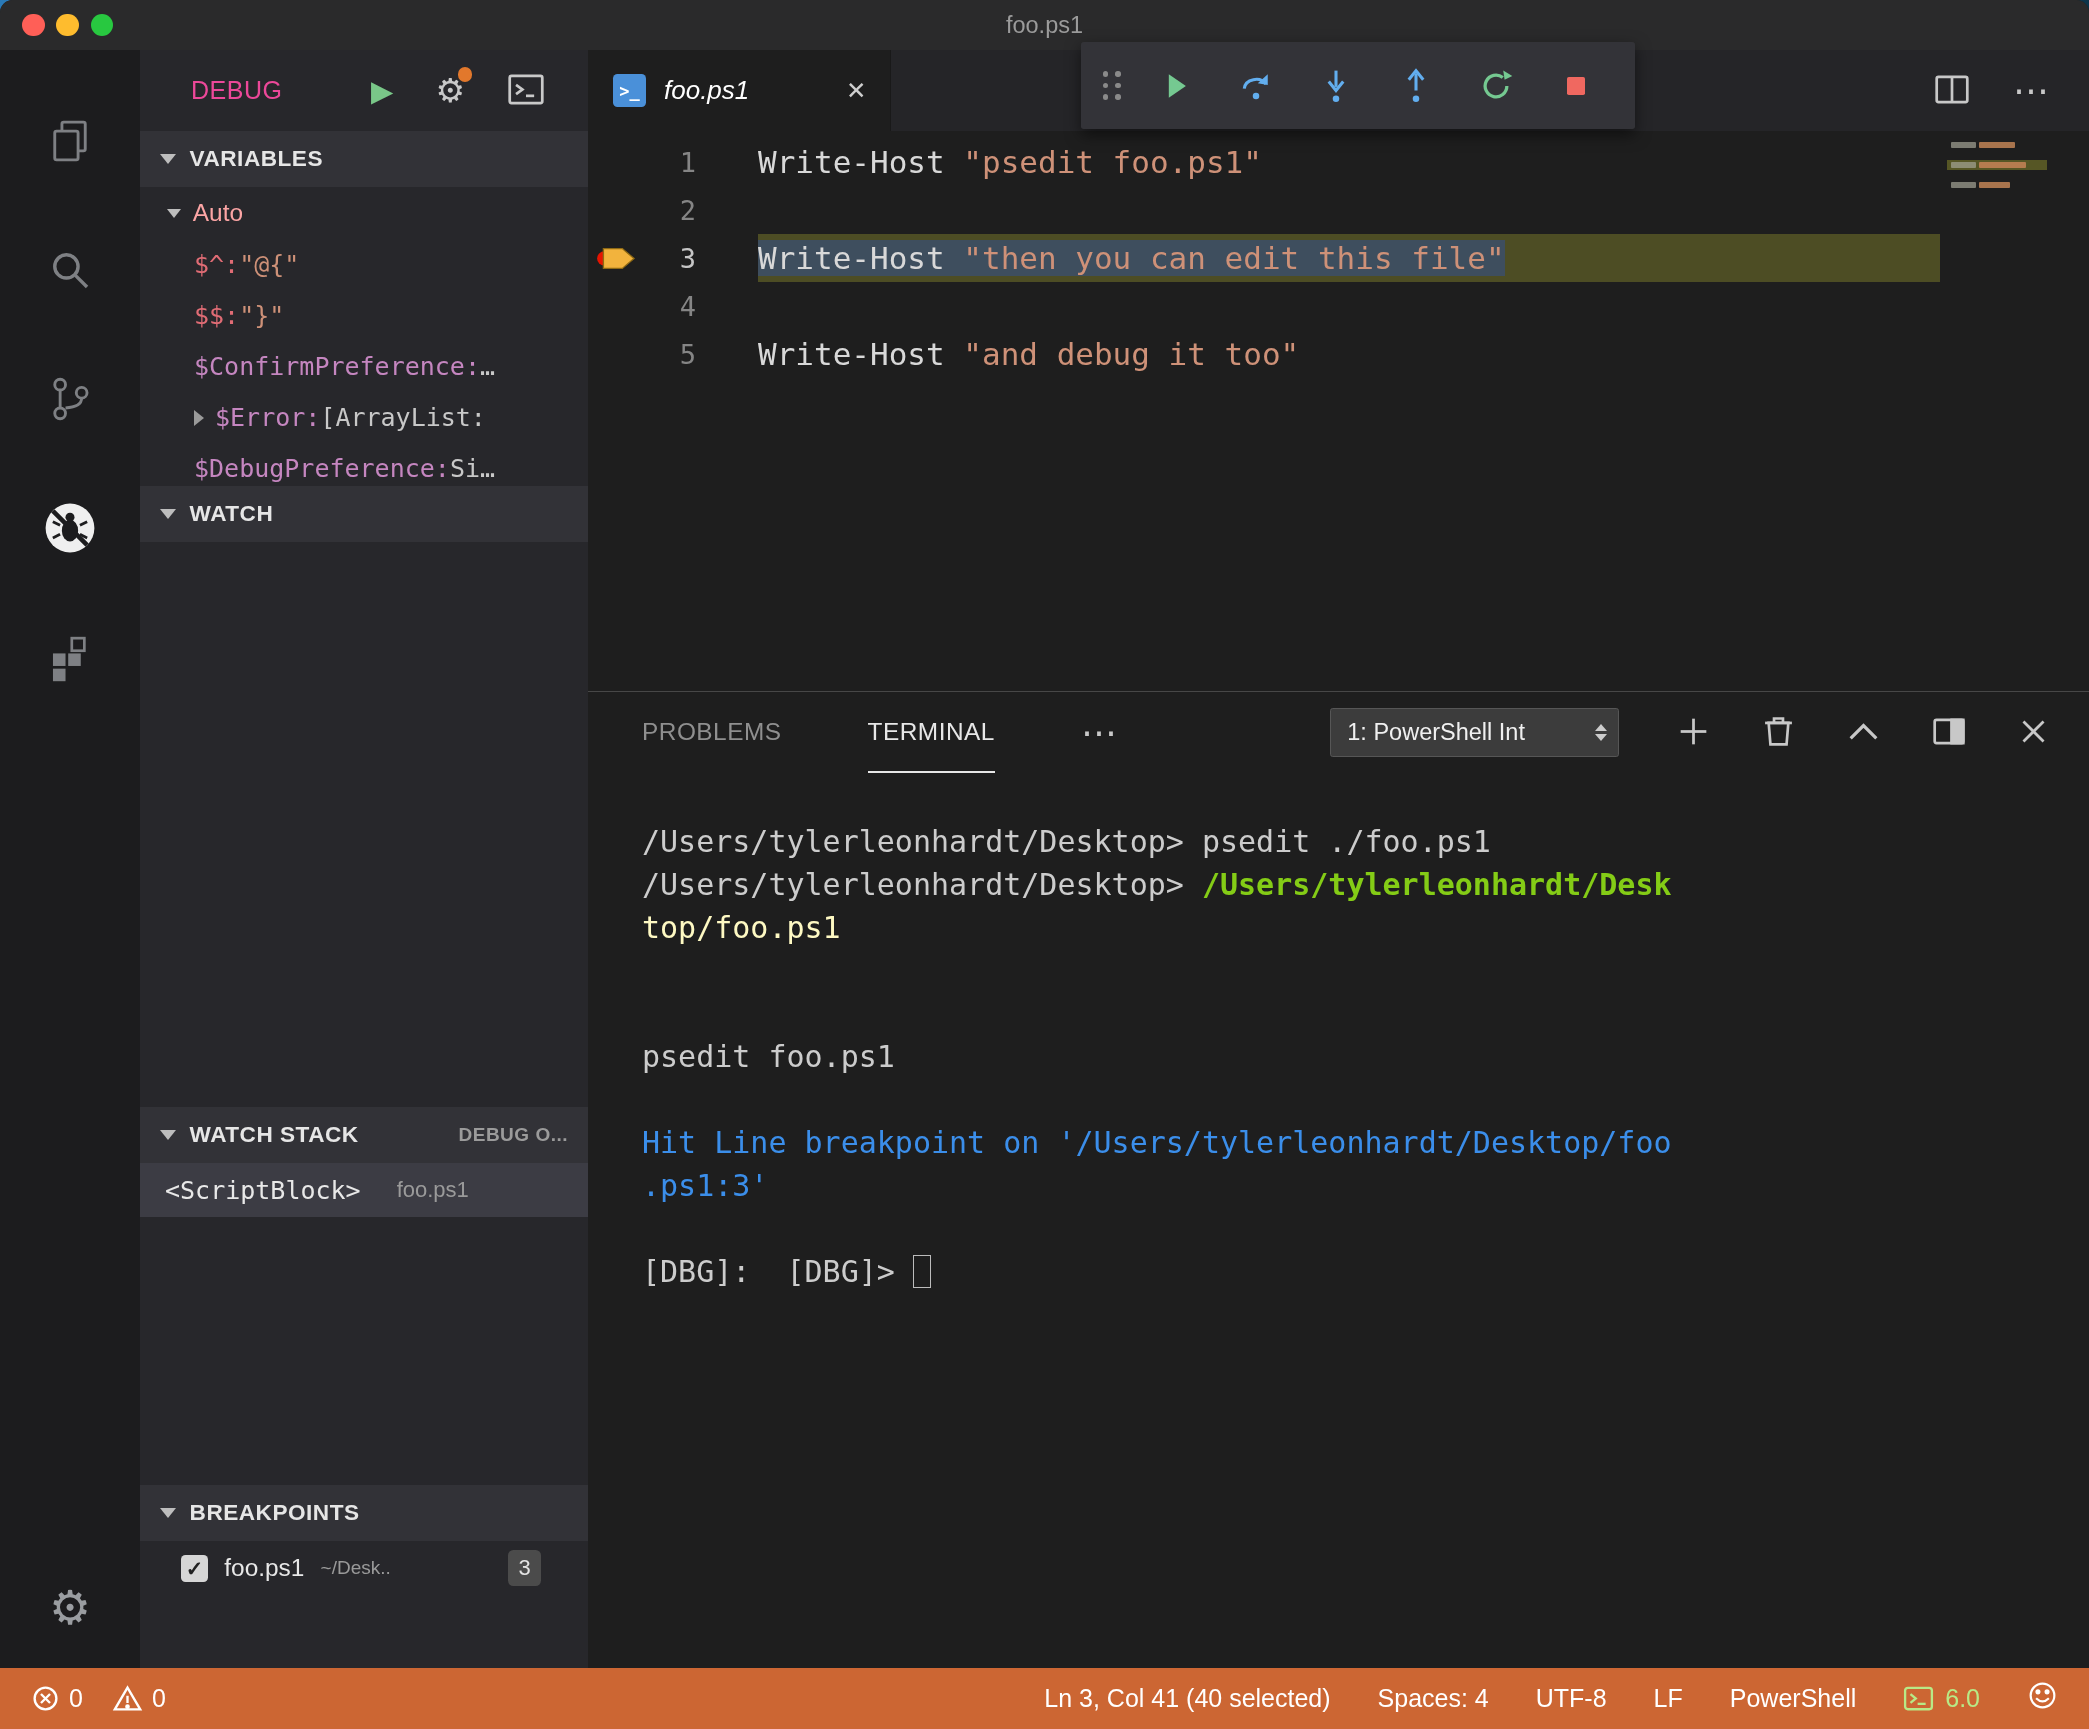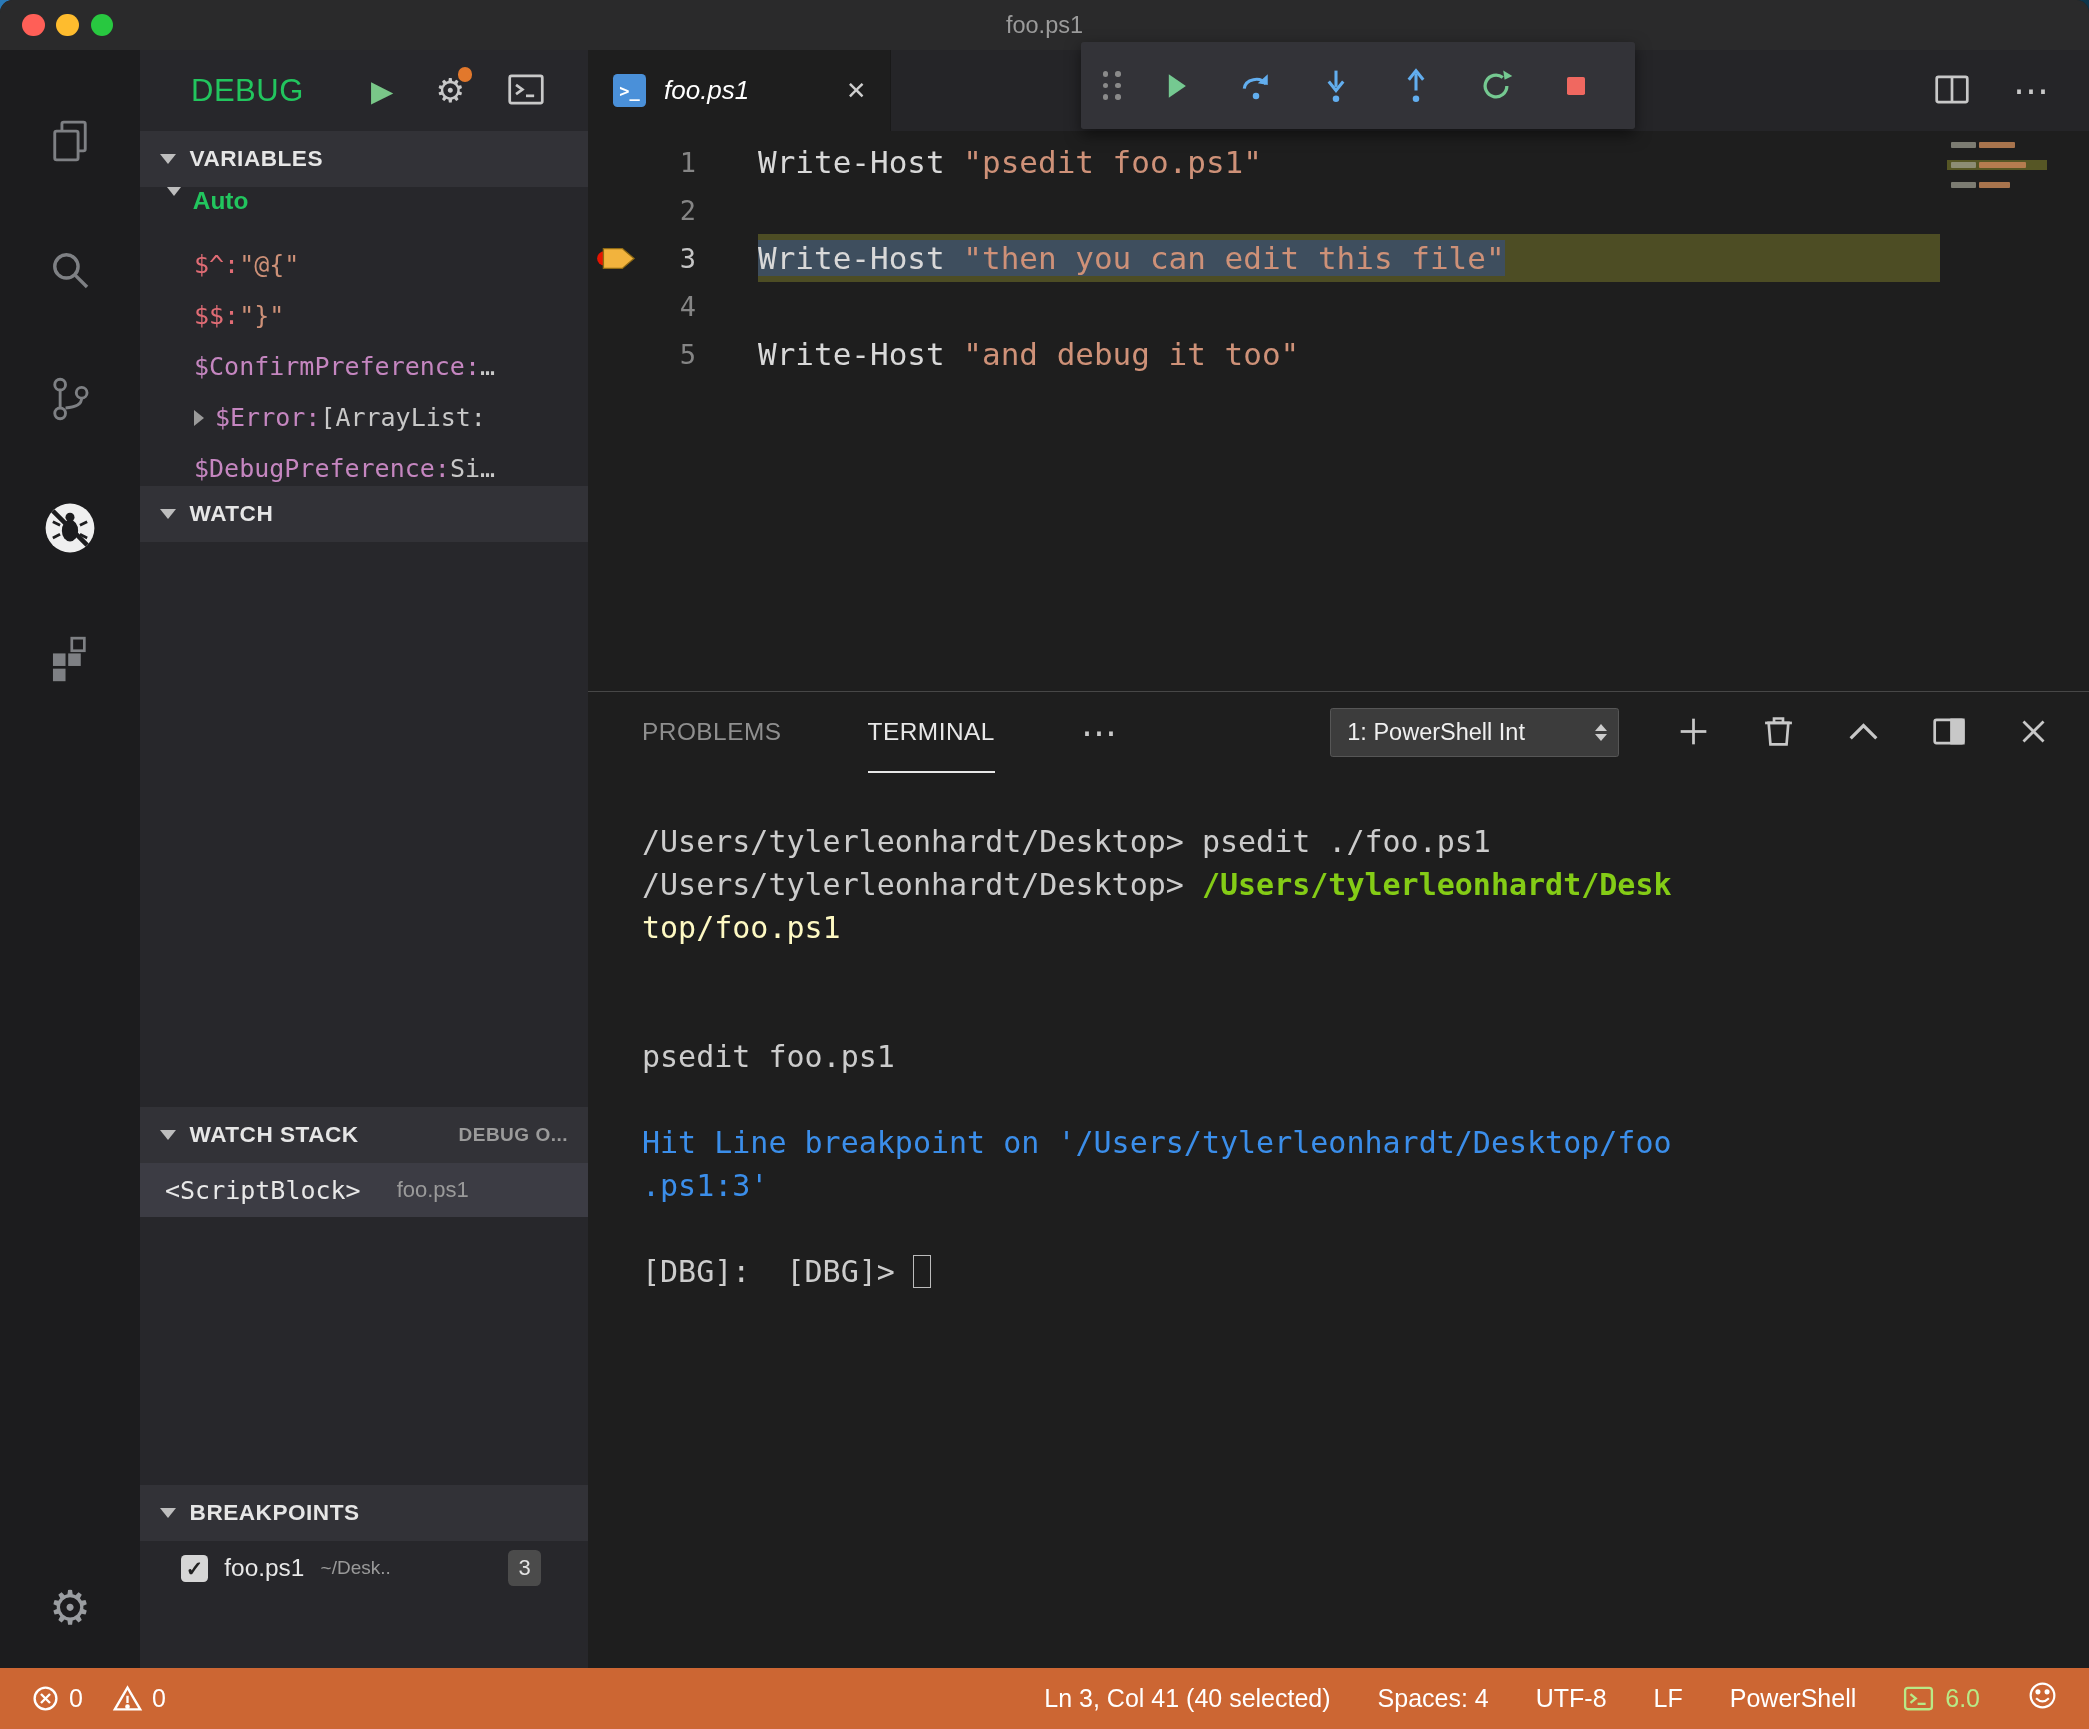--- a/index.html
+++ b/index.html
@@ -26,38 +26,38 @@
   .ab-item { width:90px; height:98px; display:flex; align-items:center; justify-content:center;
              margin-bottom:31px; opacity:.78; }
   .ab-item.active { opacity:1; }
   .ab-gear { position:absolute; bottom:33px; left:0; width:140px; text-align:center;
              font-size:47px; color:#9a9da1; }
 
   
   .sidebar { flex:0 0 448px; background:#27272b; display:flex; flex-direction:column;
              color:#cccccc; min-height:0; overflow:hidden; }
   .debug-titlebar { flex:0 0 81px; display:flex; align-items:center; padding:0 43px 0 51px; }
-  .debug-title { font-size:31px; color:#22c55e; letter-spacing:0.5px;text-align:center; }
+  .debug-title { font-size:25px; color:#ec4899; letter-spacing:0.5px;text-align:center; }
   .dt-actions { margin-left:auto; display:flex; align-items:center; gap:42px; }
   .dt-play { color:#79c788; font-size:29px; }
   .dt-gear-wrap { position:relative; font-size:33px; color:#c9c9c9; }
   .dt-gear-wrap .dot { position:absolute; right:-7.2px; top:-3.6px; width:14.5px; height:14.5px;
                        border-radius:50%; background:#e2782c; }
   .section-header { flex:0 0 56px; background:#323237; display:flex; align-items:center;
                     padding:0 20px; gap:13.6px; font-weight:bold; font-size:22.6px; color:#e6e6e6;
                     letter-spacing:0.5px; }
   .caret-down { width:0; height:0; border-left:8.1px solid transparent;
                 border-right:8.1px solid transparent; border-top:10px solid #bdbdbd; }
   .caret-right { width:0; height:0; border-top:8.1px solid transparent;
                  border-bottom:8.1px solid transparent; border-left:10px solid #9a9a9a;
                  margin-right:11px; }
   .cs-status { margin-left:auto; font-size:19px; font-weight:bold; color:#9b9b9b; }
   .vars-body { flex:0 0 299px; overflow:hidden; }
-  .scope-row { height:52px; display:flex; padding-left:27px; gap:11.8px;
-               font-weight:bold; font-size:24.4px; color:#22c55e; }
+  .scope-row { height:52px; display:flex; align-items:center; padding-left:27px; gap:11.8px;
+               font-weight:normal; font-size:24.4px; color:#fca5a5; }
   .scope-row .caret-down { border-left-width:7.2px; border-right-width:7.2px; border-top-width:9px; }
   .var-row { height:51px; display:flex; align-items:center; padding-left:54px;
              font-family:"DejaVu Sans Mono","Liberation Mono",monospace; font-size:25px;
              white-space:nowrap; }
   .watch-body { flex:0 0 565px; }
   .callstack-row { flex:0 0 54px; background:#3c3c44; display:flex; align-items:center;
                    padding-left:25px; gap:36px; }
   .cs-name { font-family:"DejaVu Sans Mono","Liberation Mono",monospace; font-size:25px; color:#e8e8e8; }
   .cs-file { font-size:22px; color:#9a9a9a; }
   .sb-spacer { flex:0 0 268px; }

